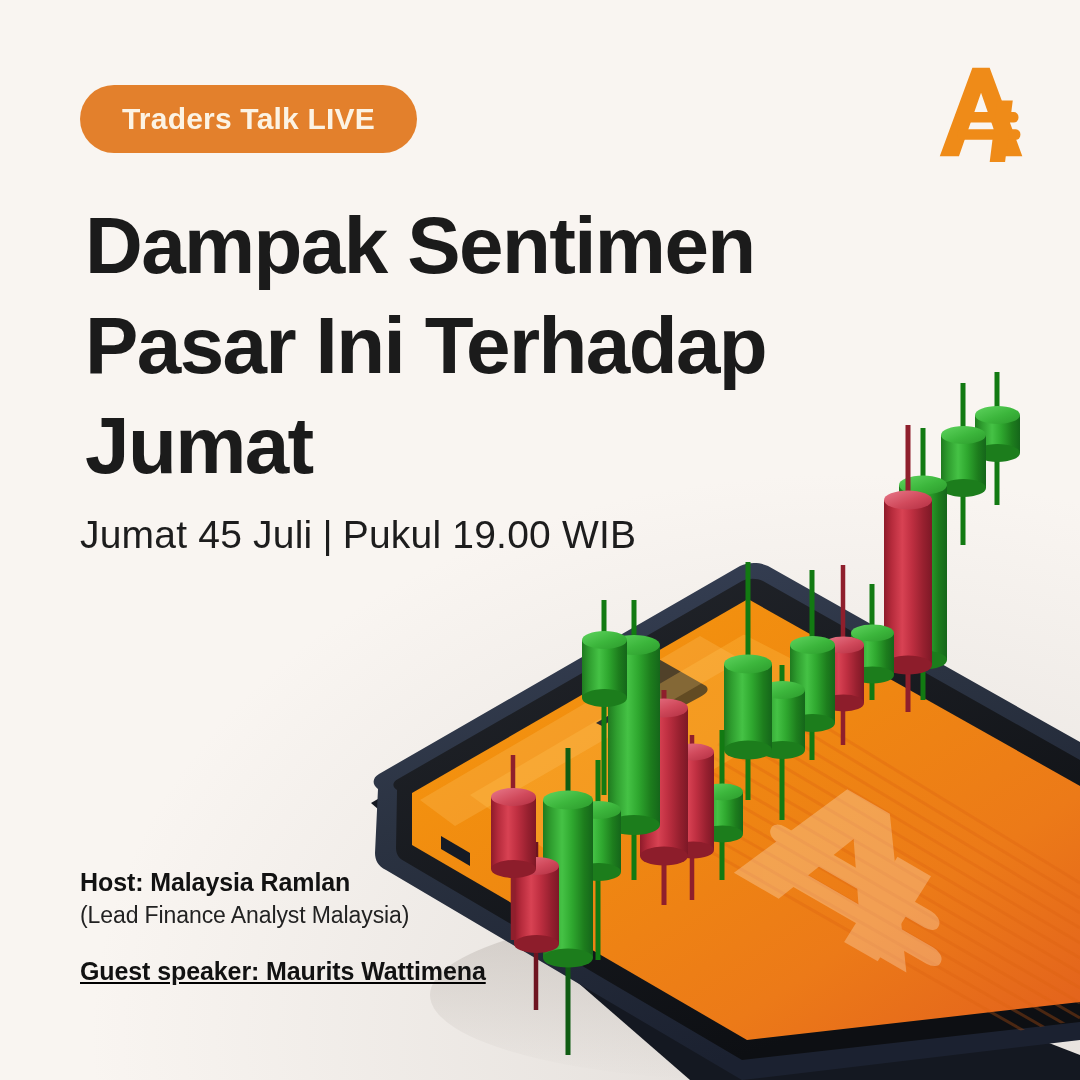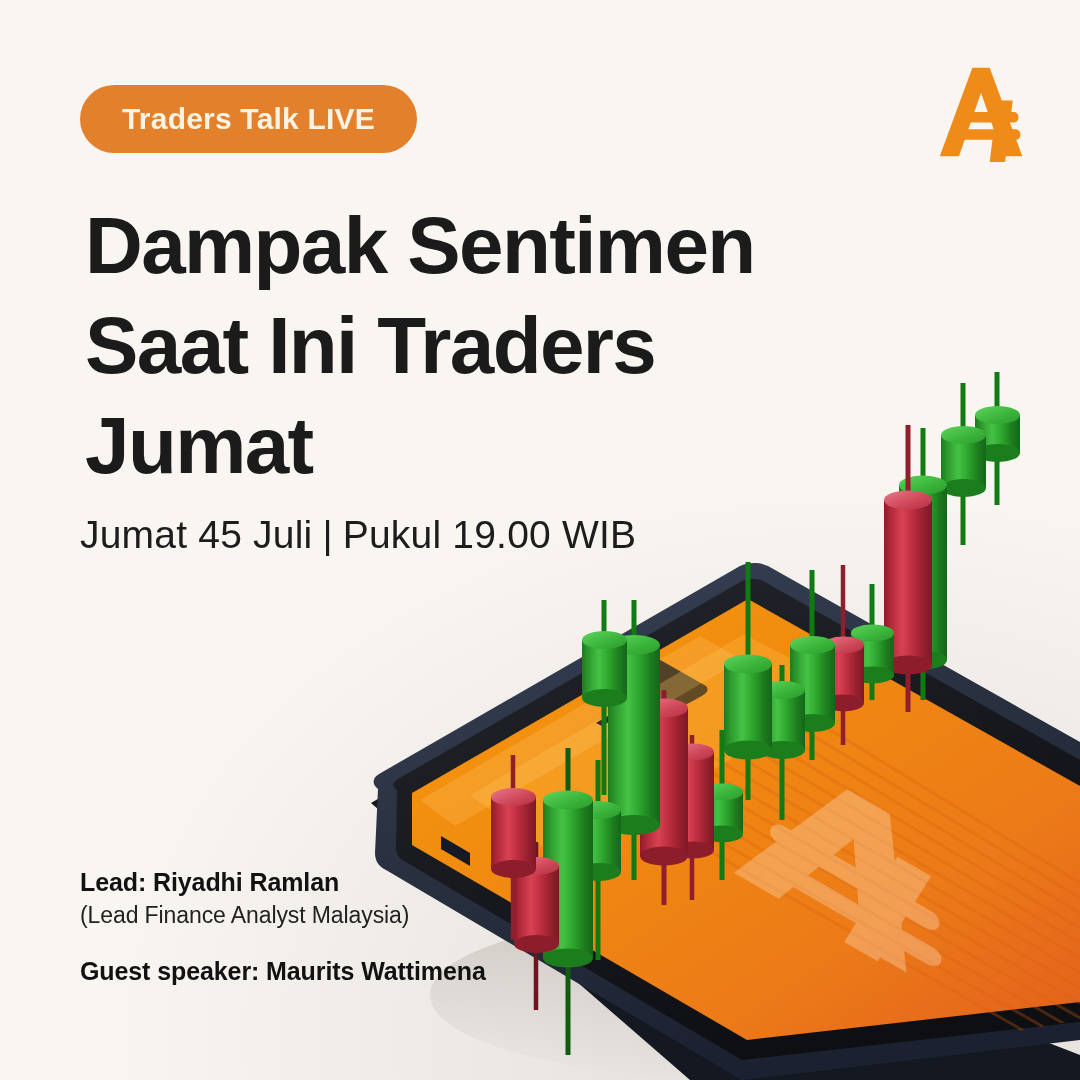--- a/index.html
+++ b/index.html
@@ -53,21 +53,21 @@
     color:#1d1d1d;
     font-size:39px; font-weight:400;
     letter-spacing:.2px;
     z-index:40; white-space:nowrap;
   }
   .dateline .sep { display:inline-block; padding:0 10px; font-weight:300; }
 
   
   .credits { position:absolute; left:80px; top:868px; z-index:60; }
   .credit-block { margin-bottom:28px; }
-  .credit-block:last-child { margin-bottom:0; }
+  .credit-block:last-child { margin-bottom:0;text-decoration:underline; }
   .credit-name { font-size:25px; font-weight:700; color:#121212; letter-spacing:-.1px; white-space:nowrap; }
   .credit-role { font-size:23px; font-weight:400; color:#222; margin-top:5px; letter-spacing:-.1px; white-space:nowrap; }
 
   
   #art { position:absolute; left:0; top:0; width:1080px; height:1080px; z-index:20; }
 </style>
 </head>
 <body>
 
 <div id="poster">
@@ -329,31 +329,31 @@
     <g fill="#ef8b18">
       <path d="M6,98 L40,6 L58,6 L92,98 L72,98 L49,32 L26,98 Z"></path>
       <rect x="22" y="52" width="66" height="11" rx="5"></rect>
       <rect x="24" y="70" width="66" height="11" rx="5"></rect>
       <path d="M66,40 L82,40 L74,104 L58,104 Z"></path>
     </g>
   </svg>
 
   <h1 class="headline">
     <span>Dampak Sentimen</span>
-    <span>Saat Ini Traders</span>
+    <span>Pasar Ini Terhadap</span>
     <span>Jumat</span>
   </h1>
 
   <div class="dateline">
     <span>Jumat 45 Juli</span><span class="sep">|</span><span>Pukul 19.00 WIB</span>
   </div>
 
   <div class="credits">
     <div class="credit-block">
-      <div class="credit-name">Lead: Riyadhi Ramlan</div>
+      <div class="credit-name">Host: Malaysia Ramlan</div>
       <div class="credit-role">(Lead Finance Analyst Malaysia)</div>
     </div>
     <div class="credit-block">
       <div class="credit-name">Guest speaker: Maurits Wattimena</div>
     </div>
   </div>
 
 </div>
 
 </body></html>

